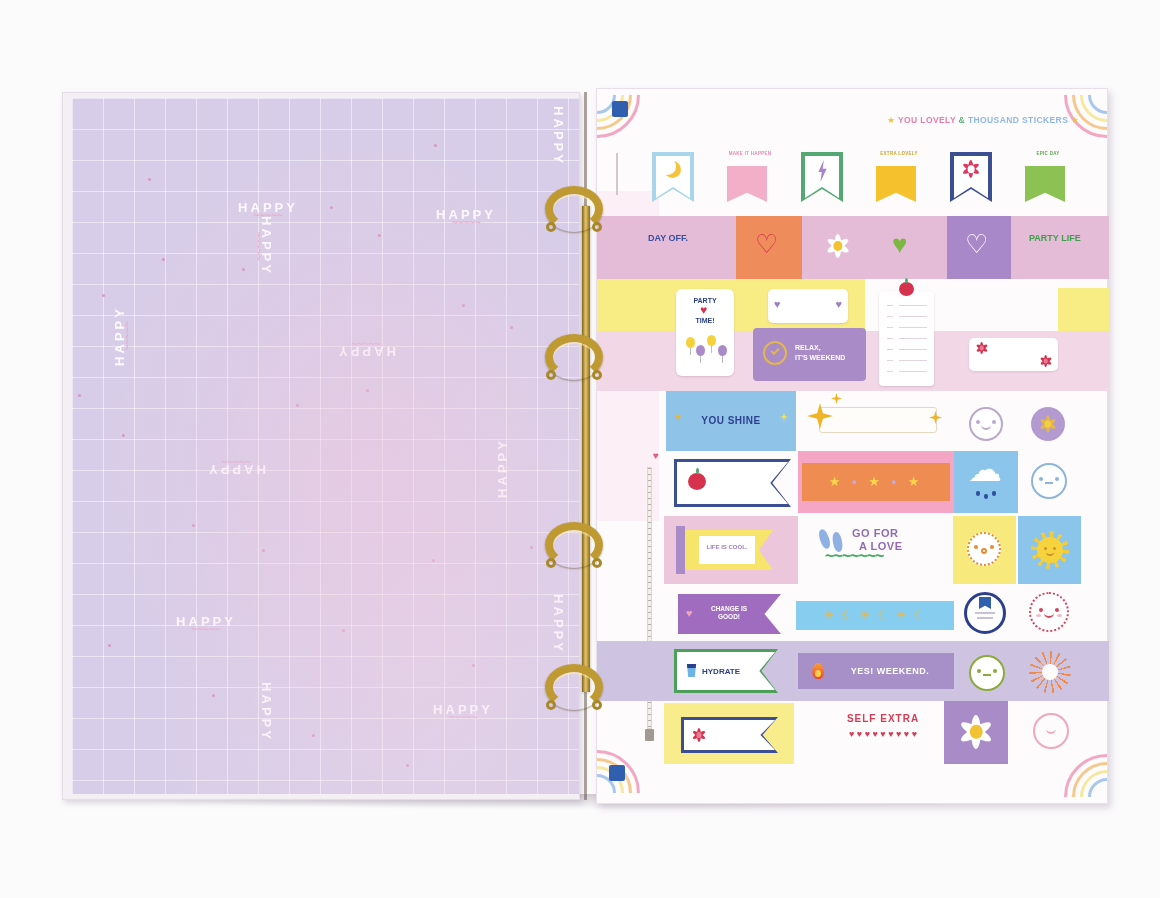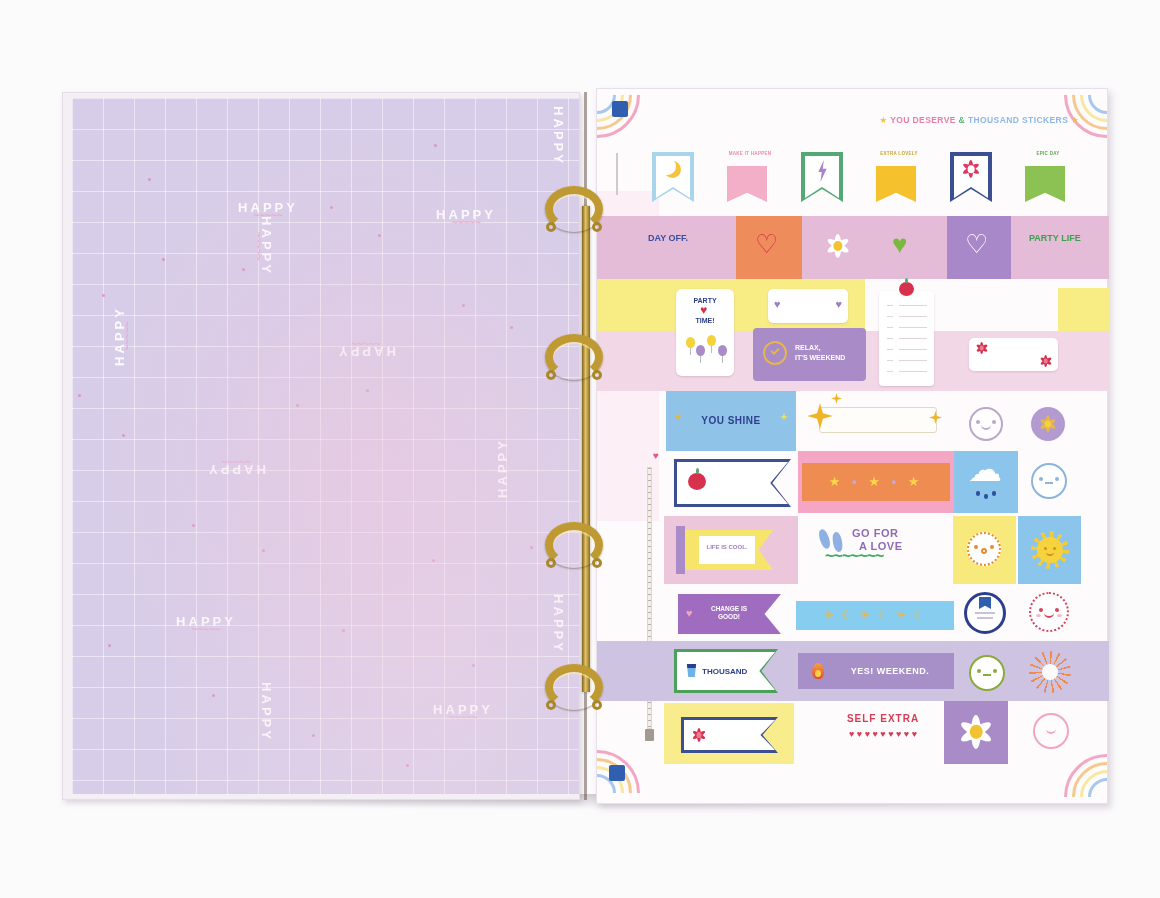--- a/index.html
+++ b/index.html
@@ -218,21 +218,21 @@
       <i class="rb1"></i>
         <i class="rb2"></i>
         <i class="rb3"></i>
         <i class="rb4"></i>
       </div>
     <div class="abs blue-sq" style="left:15px;top:12px"></div>
     <div class="abs blue-sq" style="left:12px;top:676px"></div>
 
     <div class="abs" id="sheet-header">
       <span class="st">★</span>
-      <span class="t1">YOU DESERVE</span>
+      <span class="t1">YOU LOVELY</span>
       <span class="t2">&amp;</span>
       <span class="t3">THOUSAND STICKERS</span>
       <span class="st">★</span>
     </div>
 
     <div class="abs" style="left:19px;top:64px;width:2px;height:42px;background:#cfc9c9"></div>
 
     <div class="pennant" style="left:55px;top:63px;width:42px;height:50px">
       <div class="shp" style="background:#a8d4ec"></div>
         <div class="inner"></div>
@@ -426,21 +426,21 @@
       <span class="eyes"></span>
         <span class="mouth"></span>
         <span class="cheeks"></span>
       </div>
 
     <div class="band" style="top:552px;height:60px;background:#cfc3e2"></div>
     <div class="ribbon" style="left:77px;top:560px;width:104px;height:44px">
       <div class="r-out" style="background:#4ca05a"></div>
         <div class="r-in"></div>
       <div class="cup" style="left:12px;top:15px"></div>
-      <div class="txt" style="left:28px;top:18px;font-size:8px;color:#2c3f8d">THOUSAND</div>
+      <div class="txt" style="left:28px;top:18px;font-size:8px;color:#2c3f8d">HYDRATE</div>
     </div>
     <div class="abs" style="left:201px;top:564px;width:156px;height:36px;background:#a78fc7">
       <div class="flame" style="left:14px;top:10px"></div>
       <div class="txt" style="left:34px;top:13px;width:116px;text-align:center;font-size:9px;color:#fff;letter-spacing:.5px">YES! WEEKEND.</div>
     </div>
     <div class="face solidb" style="left:372px;top:566px;width:36px;height:36px;color:#8aaa3c">
       <span class="eyes"></span>
         <span class="mouth line"></span>
       </div>
     <div class="burst" style="left:432px;top:562px;width:42px;height:42px"></div>

